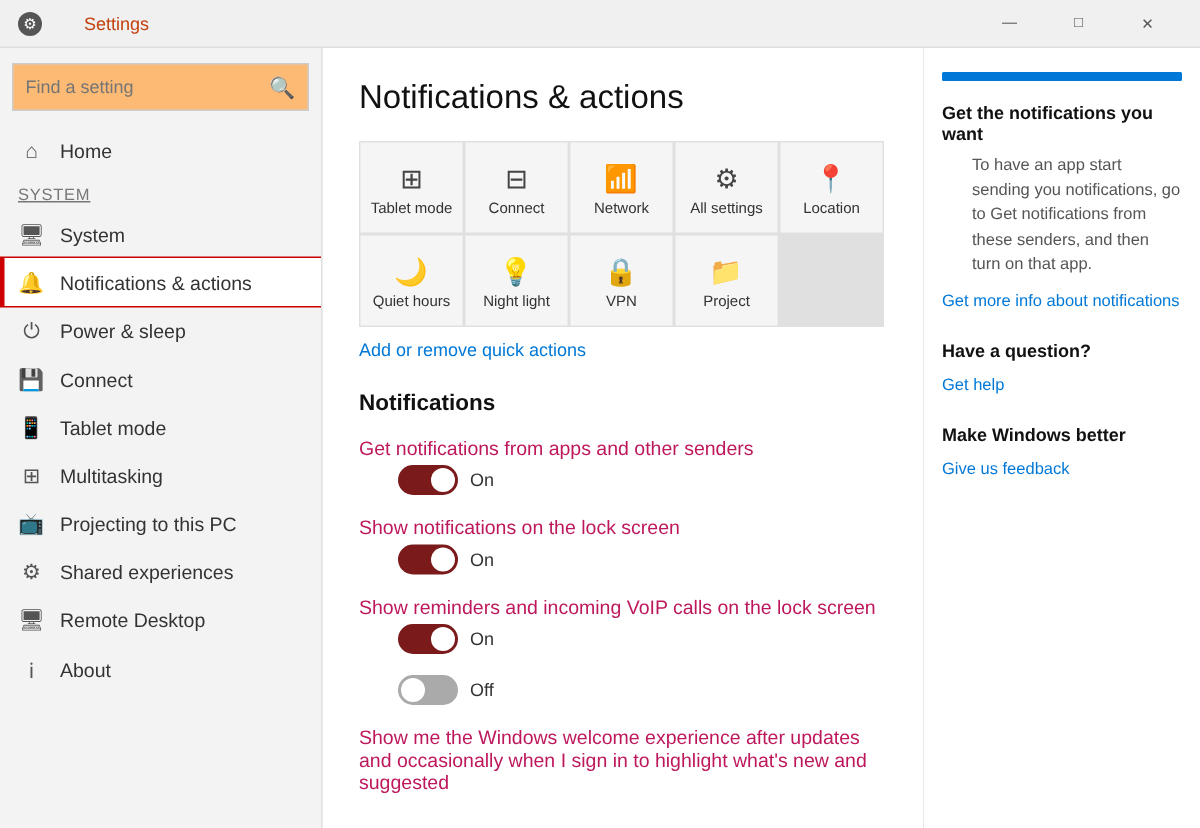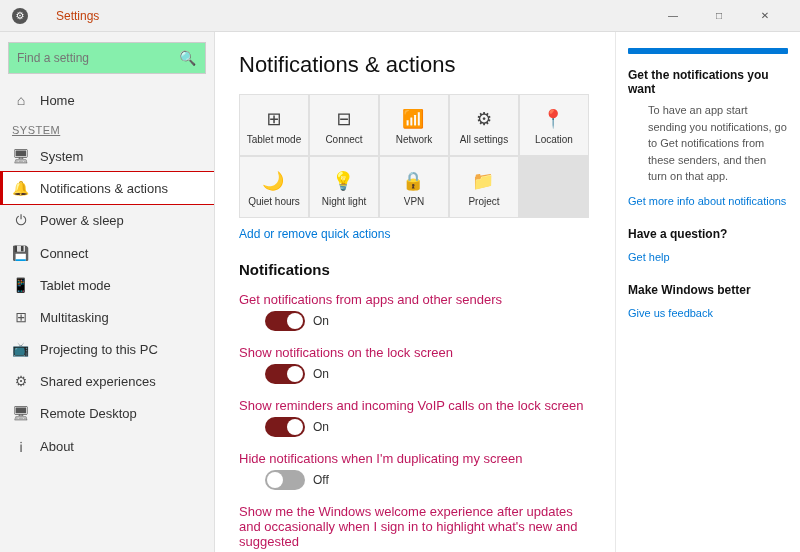--- a/index.html
+++ b/index.html
@@ -72,21 +72,21 @@
       display: flex;
       flex-direction: column;
       flex-shrink: 0;
       overflow-y: auto;
       border-right: 1px solid #e0e0e0;
     }
     .search-box {
       margin: 10px 8px;
       display: flex;
       align-items: center;
-      background: #86efac;
+      background: #fdba74;
       border: 1px solid #ccc;
       padding: 4px 8px;
       height: 32px;
     }
     .search-input {
       border: none;
       outline: none;
       flex: 1;
       font-size: 12px;
       background: transparent;
@@ -420,21 +420,20 @@
 
     <div class="toggle-row">
       <div class="row-label">Show reminders and incoming VoIP calls on the lock screen</div>
       <div class="toggle-container">
         <div class="toggle on"></div>
         <span class="toggle-label">On</span>
       </div>
     </div>
 
     <div class="toggle-row">
-      <div class="row-label">Hide notifications when I'm duplicating my screen</div>
       <div class="toggle-container">
         <div class="toggle off"></div>
         <span class="toggle-label">Off</span>
       </div>
     </div>
 
     <div class="toggle-row">
       <div class="row-label">Show me the Windows welcome experience after updates and occasionally when I sign in to highlight what's new and suggested</div>
 
     </div>

